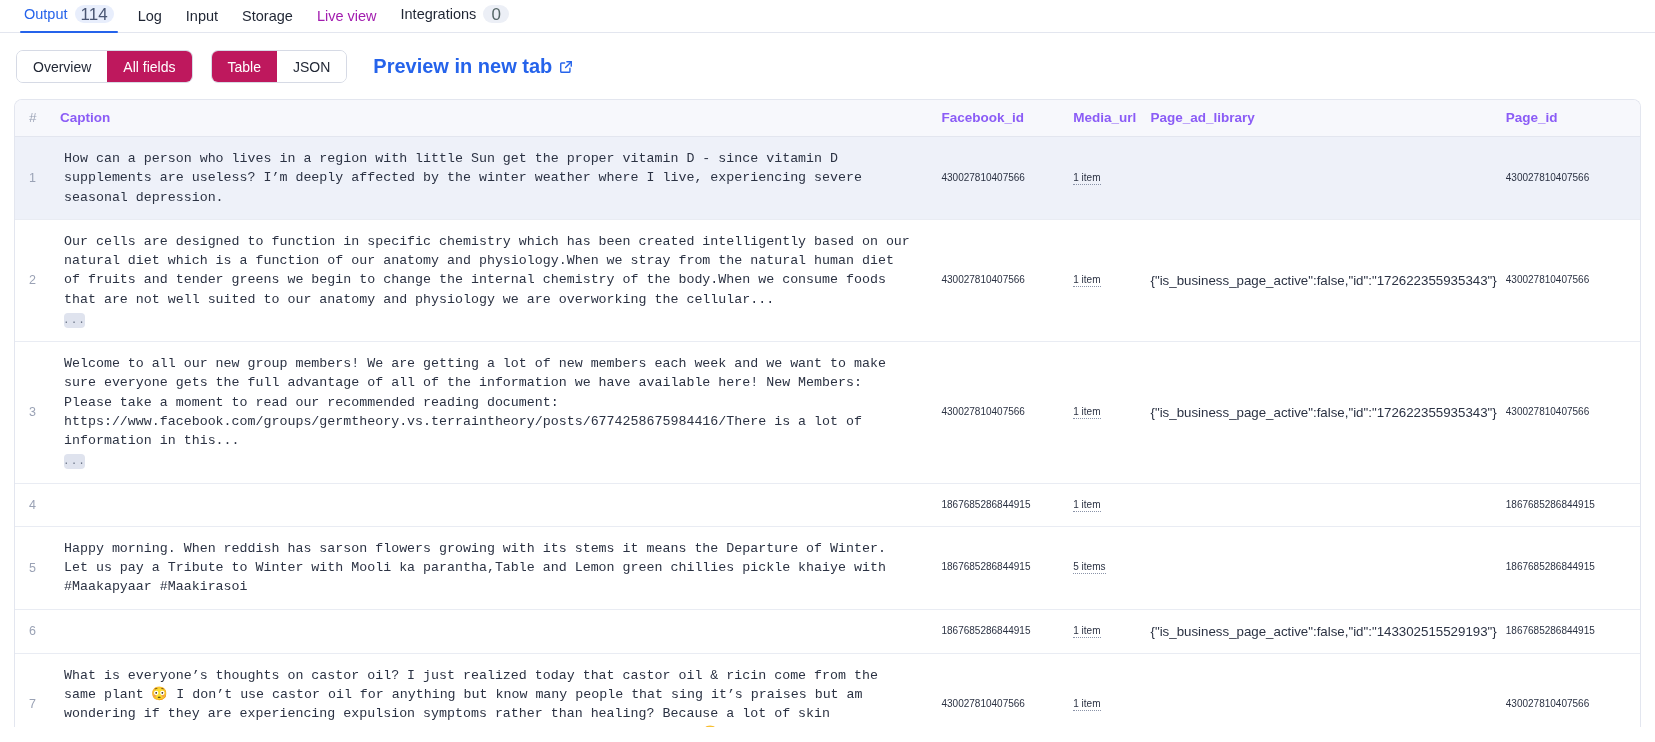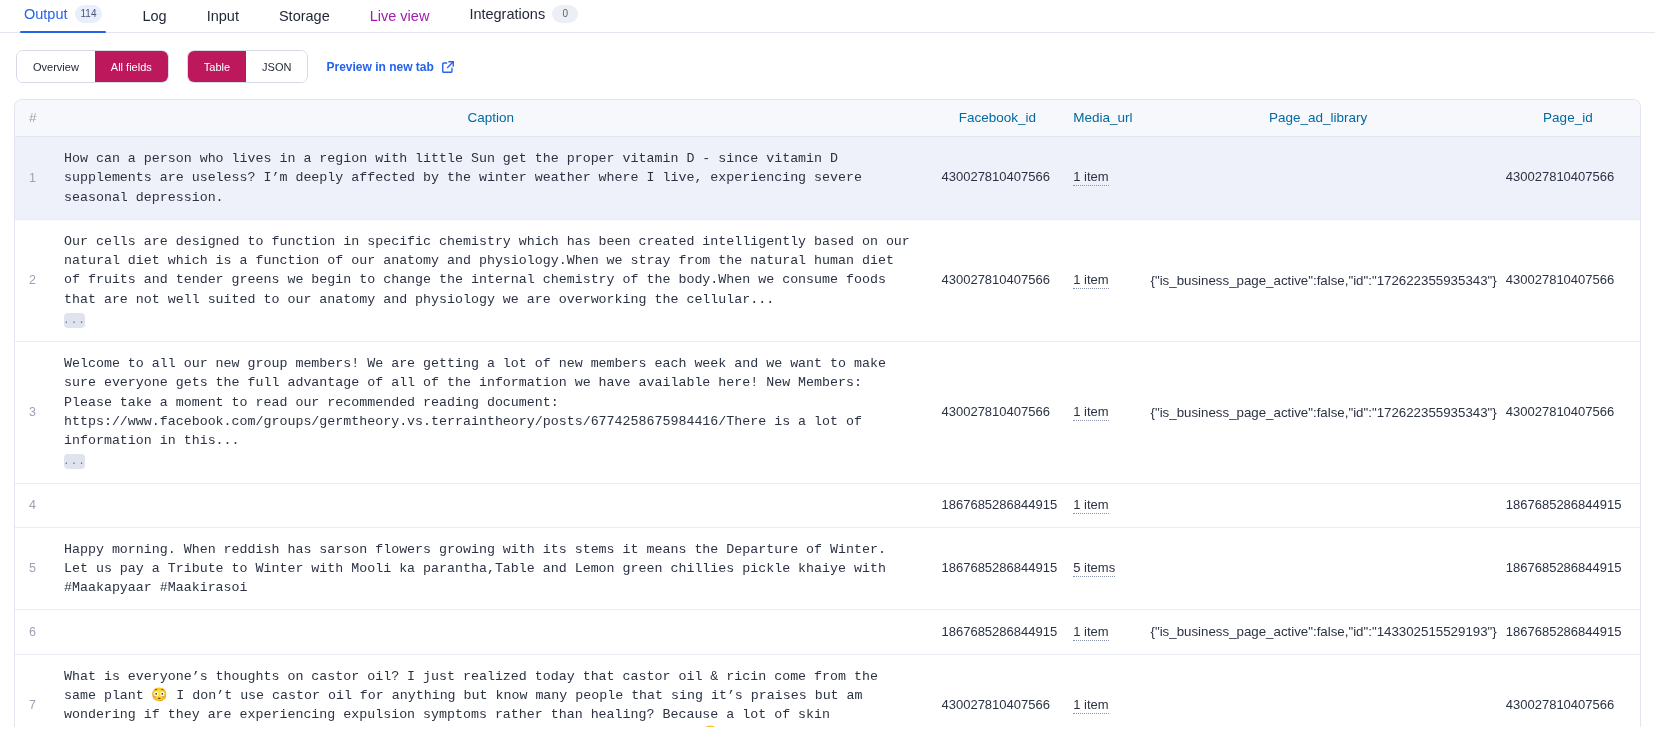--- a/index.html
+++ b/index.html
@@ -12,21 +12,21 @@
     overflow: hidden;
   }
 
   
   .tabbar {
     display: flex;
     align-items: flex-end;
     height: 33px;
     border-bottom: 1px solid #e3e6ef;
     padding: 0 0 0 12px;
-    gap: 16px;
+    gap: 0px;
   }
   .tab {
     display: flex;
     align-items: center;
     gap: 7px;
     padding: 0 12px 9px 12px;
     font-size: 14.5px;
     color: #1f2533;
     cursor: pointer;
     position: relative;
@@ -46,21 +46,21 @@
   .tab-badge {
     display: inline-flex;
     align-items: center;
     justify-content: center;
     min-width: 26px;
     height: 18px;
     padding: 0 6px;
     border-radius: 9px;
     background: #eceff6;
     color: #566;
-    font-size: 10px;
+    font-size: 17px;
     line-height: 1;
   }
   .tab.active .tab-badge { background: #e8eefc; color: #4a5673; }
 
   
   .toolbar {
     display: flex;
     align-items: center;
     gap: 18px;
     padding: 17px 0 16px 16px;
@@ -70,40 +70,41 @@
     border: 1px solid #d6dae5;
     border-radius: 7px;
     overflow: hidden;
     height: 33px;
     background: #fff;
   }
   .seg button {
     border: none;
     background: #fff;
     font-family: inherit;
-    font-size: 11px;
+    font-size: 14px;
     color: #1f2533;
     padding: 0 16px;
     cursor: pointer;
     height: 100%;
     white-space: nowrap;
   }
   .seg button.on {
     background: #be185d;
     color: #ffffff;
   }
   .preview-link {
     display: inline-flex;
     align-items: center;
     gap: 7px;
     color: #2563eb;
-    font-size: 12px;
+    font-size: 20px;
     font-weight: bold;
     cursor: pointer;
     text-decoration: none;
+    margin-left: 8px;
   }
   .preview-link svg { display: block; }
 
   
   .table-wrap {
     margin: 0 14px;
     border: 1px solid #e3e6ef;
     border-radius: 8px 8px 0 0;
     border-bottom: none;
     overflow: hidden;
@@ -111,23 +112,23 @@
     background: #fff;
   }
   table {
     border-collapse: collapse;
     width: 100%;
     table-layout: fixed;
   }
   thead th {
     background: #f7f8fc;
     font-size: 13.5px;
-    font-weight: normal;
-    color: #0369a1;
-    text-align: center;
+    font-weight: bold;
+    color: #8b5cf6;
+    text-align: left;
     padding: 10px 10px 11px 10px;
     border-bottom: 1px solid #e3e6ef;
     height: 34px;
     vertical-align: middle;
     white-space: nowrap;
   }
   thead th.idx { color: #9aa2b5; font-weight: normal; width: 34px; padding-left: 14px; text-align: left;}
   tbody td {
     font-size: 13.3px;
     color: #2b3243;
@@ -137,21 +138,21 @@
     line-height: 1.45;
   }
   tbody tr.alt td { background: #eef1f9; }
   tbody td.idx {
     color: #9aa2b5;
     font-size: 12.5px;
     padding-left: 14px;
     vertical-align: middle;
   }
   td.caption { padding-left: 14px; padding-right: 20px; font-family: Liberation Mono, monospace; }
-  td.num { white-space: nowrap; font-size: 13px; }
+  td.num { white-space: nowrap; font-size: 10px; }
   td.adlib { font-size: 13.3px; white-space: nowrap; }
   .dotted {
     border-bottom: 1px dotted #8a93a8;
     cursor: pointer;
     padding-bottom: 1px;
   }
   .more-badge {
     display: inline-flex;
     align-items: center;
     justify-content: center;

